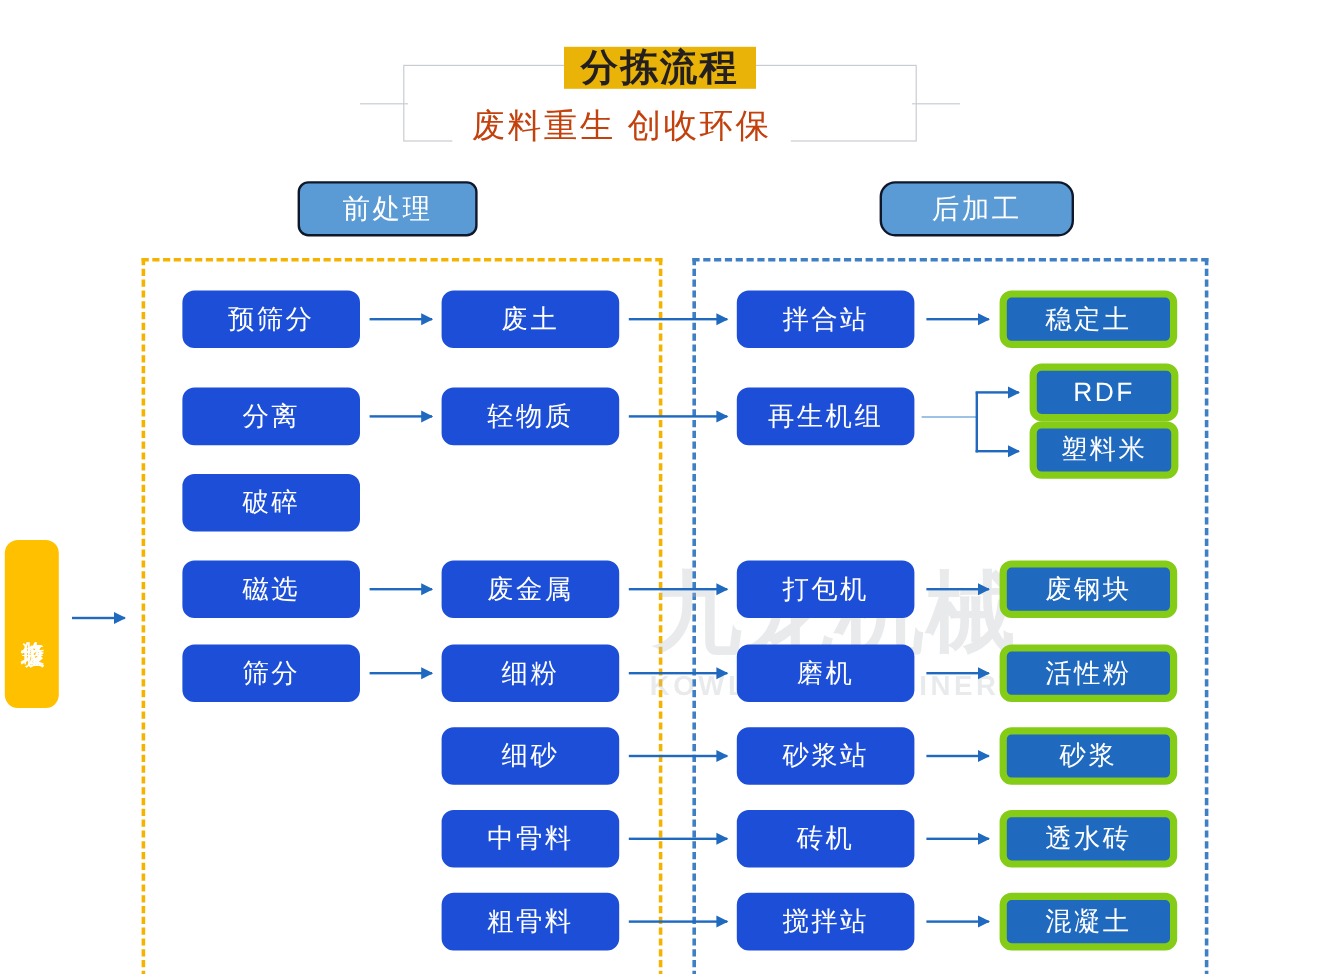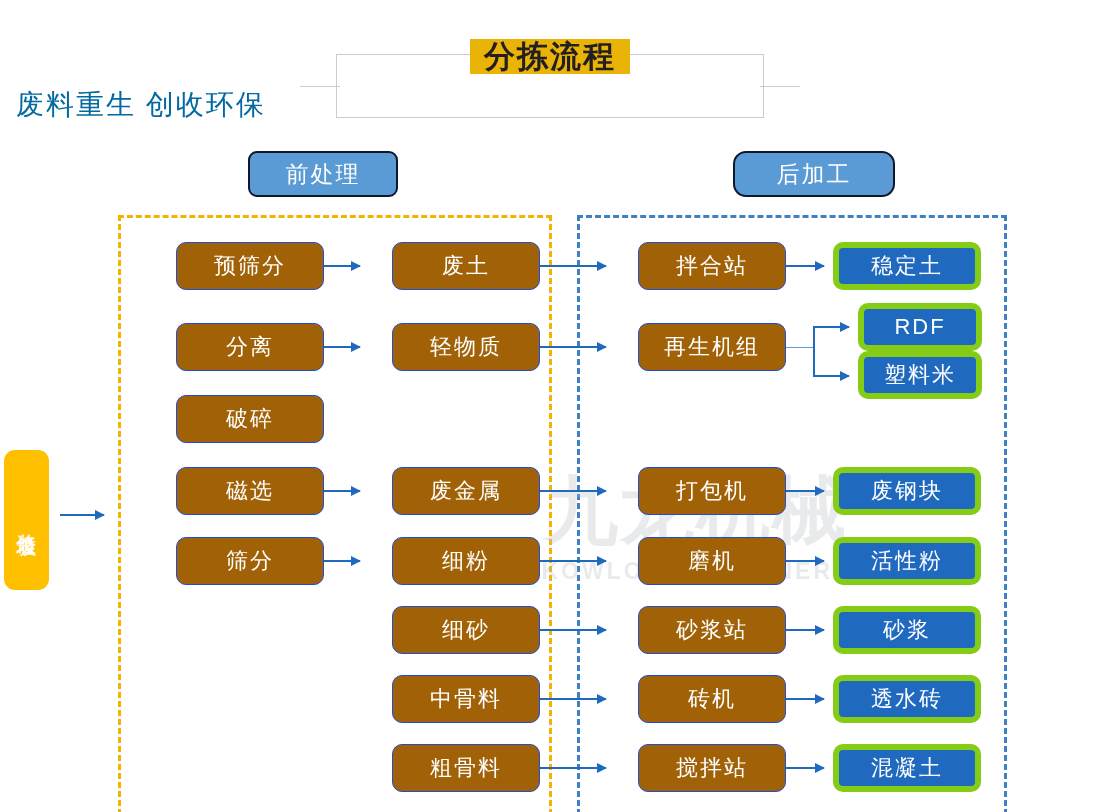--- a/index.html
+++ b/index.html
@@ -58,23 +58,23 @@
   }
   #title-main .tbg {
     background: #eab308;
     padding: 0 14px;
   }
   #title-sub {
     position: absolute;
     left: 0;
     top: 86px;
     width: 1036px;
-    text-align: left;
+    text-align: center;
     font-size: 28px;
-    color: #0369a1;
+    color: #c2410c;
     letter-spacing: 2px;
     white-space: nowrap;
   }
   #title-sub .tbg {
     background: #ffffff;
     padding: 0 16px;
   }
 
   
   .section-pill {
@@ -138,23 +138,22 @@
     align-items: center;
     justify-content: center;
     color: #ffffff;
     font-size: 22px;
     letter-spacing: 2px;
     box-sizing: border-box;
     white-space: nowrap;
     z-index: 3;
   }
   .node.light {
-    background: #a16207;
-    border: 1px solid #1d4ed8;
-    margin-left: 24px;
+    background: #1d4ed8;
+    border: 5px solid #1d4ed8;
   }
   .node.dark {
     background: #1f69bf;
     border: 6px solid #84cc16;
   }
 
   
   .col-a { left: 152px; width: 148px; }
   .col-b { left: 368px; width: 148px; }
   .col-c { left: 614px; width: 148px; }

